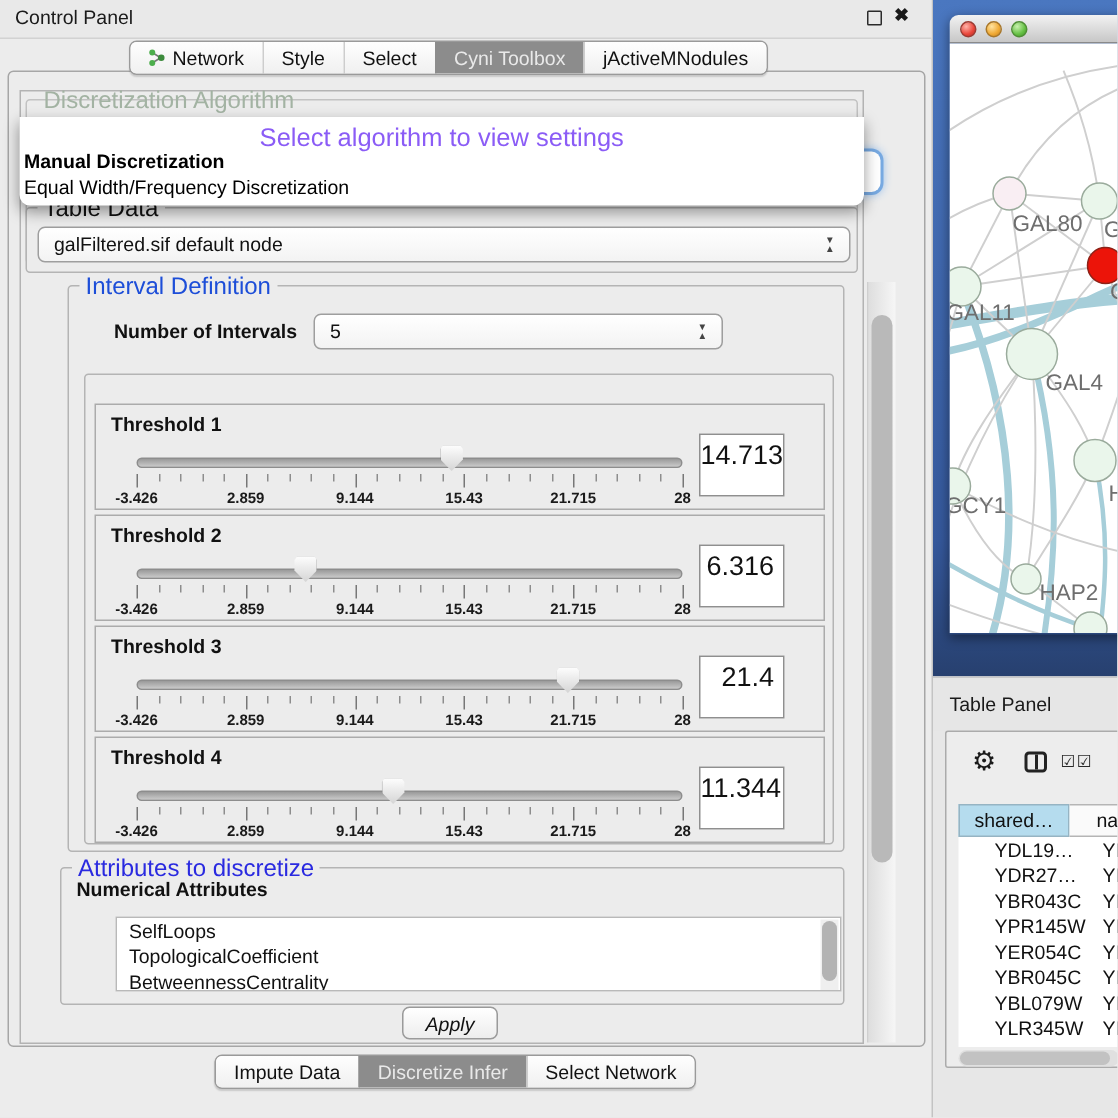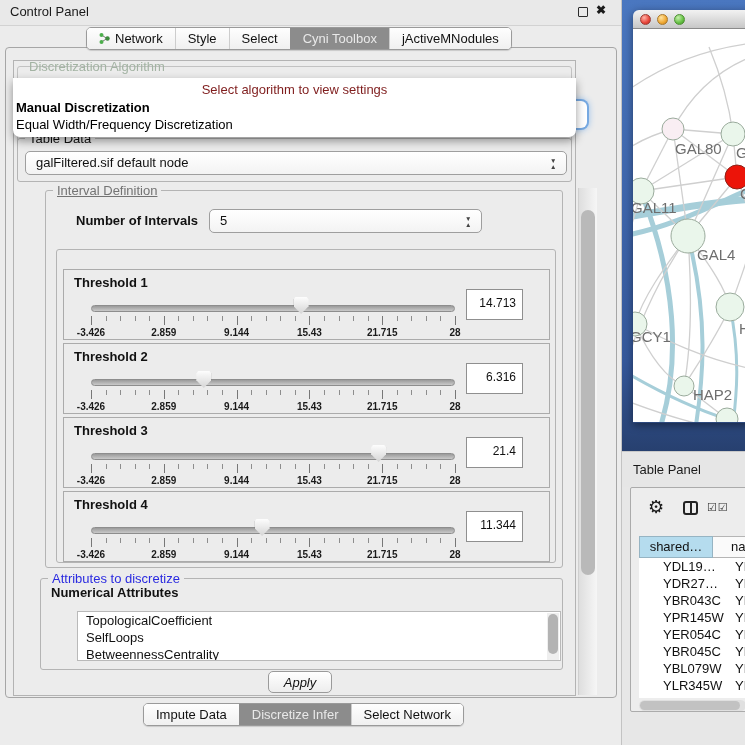--- a/index.html
+++ b/index.html
@@ -17,31 +17,31 @@
   .tabs-bottom { position:absolute; left:143px; top:703px; height:23px; display:inline-flex; border:1px solid #9a9a9a; border-radius:5px; overflow:hidden; background:#fbfbfb; box-shadow:0 1px 1px rgba(0,0,0,.15); }
   .seg { display:flex; align-items:center; gap:5px; padding:0 12px; font-size:13px; color:#111; background:linear-gradient(#fefefe,#f0f0f0); border-left:1px solid #cdcdcd; white-space:nowrap; }
   .seg:first-child { border-left:none; }
   .seg.sel { background:#8c8c8c; color:#e9e9e9; border-left-color:#8c8c8c; }
   .net-ico { display:inline-block; width:11px; height:13px; }
 
   .main-panel { position:absolute; left:5px; top:47px; width:612px; height:651px; background:#ececec; border:1px solid #a6a6a6; border-radius:4px; }
   .inner-panel { position:absolute; left:13px; top:60px; width:563px; height:636px; background:#ececec; border:1px solid #b3b3b3; }
 
   .group { position:absolute; border:1px solid #b4b4b4; border-radius:3px; background:#ececec; }
-  .group-label { position:absolute; top:-8px; left:7px; padding:0 4px; background:#ececec; font-size:13px; white-space:nowrap; }
-  .group-label.green { color:#737373;text-decoration:underline; }
+  .group-label { position:absolute; top:-8px; left:7px; padding:0 4px; background:#ececec; font-size:16px; white-space:nowrap; }
+  .group-label.green { color:#1d4ed8; }
   .group-label.blue { color:#2a2ae0; }
   .group-label.faded { color:#a3b3a3; background:transparent; }
   .group-label.dark { color:#111; }
 
   .disc-group { left:17px; top:66px; width:555px; height:110px; border-color:#c2c2c2; }
   .focus-combo { position:absolute; left:13px; top:34px; width:556px; height:27px; background:#fff; border-radius:6px; box-shadow:0 0 0 2px #77a9e1, 0 0 6px 2px #9cc2ec; z-index:1; }
 
   .overlay { position:absolute; left:13px; top:78px; width:563px; height:59px; background:#ffffff; border-radius:0 0 7px 7px; box-shadow:0 4px 10px rgba(0,0,0,.4); z-index:2; }
-  .overlay-prompt { position:absolute; left:0; top:4px; width:100%; text-align:center; font-size:13px; color:#7f1d1d; }
+  .overlay-prompt { position:absolute; left:0; top:4px; width:100%; text-align:center; font-size:17px; color:#8b5cf6; }
   .overlay-opt1 { position:absolute; left:3px; top:22px; font-size:13px; font-weight:bold; color:#000; }
   .overlay-opt2 { position:absolute; left:3px; top:39px; font-size:13px; color:#000; }
 
   .combo { position:absolute; height:24px; background:linear-gradient(#ffffff,#f3f3f3); border:1px solid #9e9e9e; border-radius:5px; font-size:13px; color:#111; line-height:22px; padding-left:10px; overflow:hidden; }
   .combo .stepper { position:absolute; right:7px; top:4px; width:9px; height:16px; color:#444; }
   .combo .stepper::before { content:"▲"; position:absolute; top:0; left:0; font-size:6.5px; }
   .combo .stepper::after  { content:"▼"; position:absolute; bottom:0; left:0; font-size:6.5px; }
 
   .td-group { left:17px; top:138px; width:555px; height:44px; }
   .td-combo { left:7px; top:12px; width:542px; }
@@ -54,21 +54,21 @@
   .thr-rows { position:absolute; left:6px; top:19px; width:487px; }
   .thr-row { position:relative; width:487px; height:71px; margin-bottom:3px; background:#ececec; border:1px solid #ababab; }
   .thr-label { position:absolute; left:10px; top:5px; font-size:13px; font-weight:bold; color:#111; }
   .sl-track { position:absolute; left:27px; top:35px; width:364px; height:7px; border-radius:4px; background:linear-gradient(#9a9a9a,#c9c9c9); border:1px solid #8d8d8d; }
   .sl-ticks { position:absolute; left:27px; top:46px; width:364px; height:10px; }
   .tick { position:absolute; top:0; width:1px; height:5px; background:#8d8d8d; }
   .tick.major { height:9px; background:#777; }
   .sl-labels { position:absolute; left:27px; top:57px; width:364px; height:12px; }
   .tick-label { position:absolute; transform:translateX(-50%); font-size:10px; font-weight:bold; color:#1a1a1a; white-space:nowrap; }
   .sl-thumb { position:absolute; top:27px; width:15px; height:17px; background:linear-gradient(#fdfdfd,#d5d5d5); clip-path:polygon(12% 0, 88% 0, 100% 14%, 100% 55%, 50% 100%, 0 55%, 0 14%); filter:drop-shadow(0 0 1px #6f6f6f); }
-  .thr-value { position:absolute; left:402px; top:19px; width:57px; height:31px; line-height:27px; background:#fff; border:1px solid #8f8f8f; font-size:12px; text-align:right; padding-right:6px; color:#111; }
+  .thr-value { position:absolute; left:402px; top:19px; width:57px; height:42px; line-height:27px; background:#fff; border:1px solid #8f8f8f; font-size:18px; text-align:right; padding-right:6px; color:#111; }
 
   .attr-group { left:40px; top:578px; width:523px; height:92px; }
   .attr-sub { position:absolute; left:10px; top:6px; font-size:13px; font-weight:bold; color:#111; }
   .listbox { position:absolute; left:36px; top:32px; width:484px; height:50px; background:#fff; border:1px solid #b9b9b9; overflow:hidden; }
   .list-item { font-size:13px; color:#111; padding-left:8px; line-height:17px; white-space:nowrap; }
   .list-scroll { position:absolute; right:1px; top:1px; width:12px; height:48px; background:#efefef; }
   .list-thumb { position:absolute; left:1px; top:1px; width:10px; height:40px; background:#b3b3b3; border-radius:5px; }
 
   .apply { position:absolute; left:268px; top:671px; width:64px; height:22px; background:linear-gradient(#ffffff,#ededed); border:1px solid #9a9a9a; border-radius:5px; font-size:13px; font-family:"Liberation Sans",sans-serif; color:#111;font-style:italic; }
 
@@ -337,22 +337,22 @@
             <div class="thr-value">11.344</div>
           </div>
         </div>
     </div>
   </div>
 
   <div class="group attr-group">
     <span class="group-label blue">Attributes to discretize</span>
     <div class="attr-sub">Numerical Attributes</div>
     <div class="listbox" id="attrList">
-      <div class="list-item">TopologicalCoefficient</div>
-        <div class="list-item">SelfLoops</div>
+      <div class="list-item">SelfLoops</div>
+        <div class="list-item">TopologicalCoefficient</div>
         <div class="list-item">BetweennessCentrality</div>
         <div class="list-scroll">
           <div class="list-thumb"></div>
         </div>
     </div>
   </div>
 
   <button class="apply">Apply</button>
 
   <div class="v-scroll">

